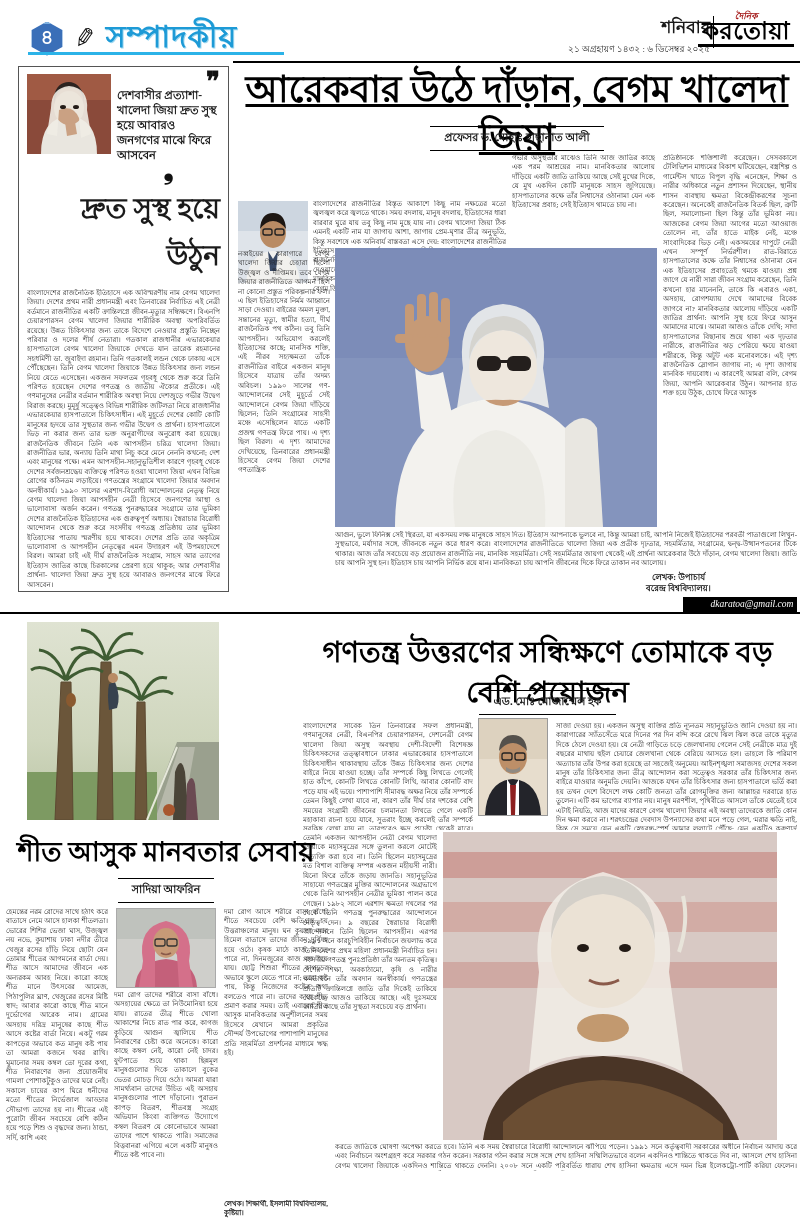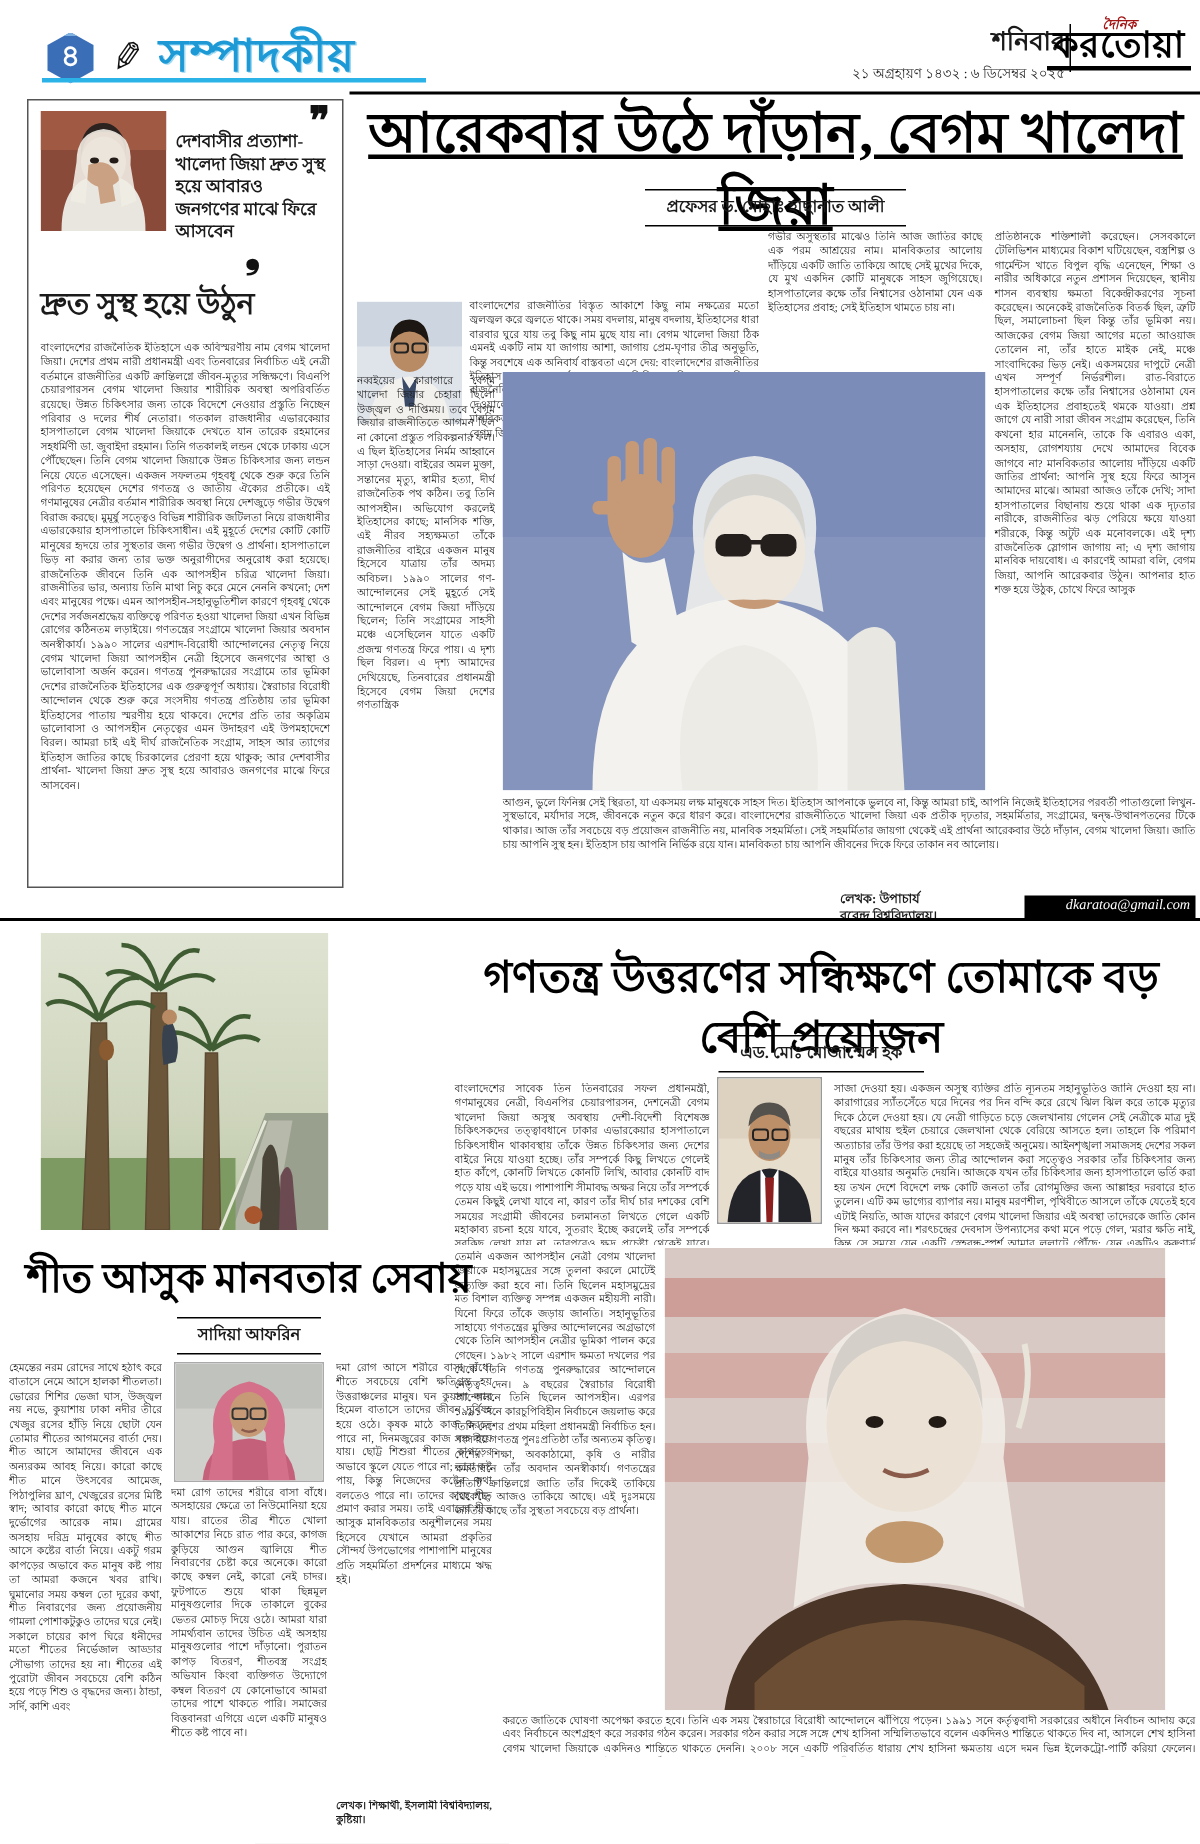--- a/index.html
+++ b/index.html
@@ -36,28 +36,28 @@
   .headline { font-weight:900; text-align:center; color:#000; }
   .byline-wrap { text-align:center; }
   .byline {
     display:inline-block; font-weight:bold; font-size:11px; padding:2px 14px;
     border-top:1.5px solid #000; border-bottom:1.5px solid #000;
   }
   
   #edit-box { border:1px solid #555; padding:7px 8px; }
   #edit-quote { font-weight:bold; font-size:11.5px; line-height:15px; }
   .qmark { font-size:26px; font-weight:900; line-height:14px; color:#111; font-family:"DejaVu Serif",serif; }
-  #edit-heading { text-align:left; font-weight:900; font-size:20px; margin:10px 0 8px 0; }
+  #edit-heading { text-align:right; font-weight:900; font-size:28px; margin:10px 0 8px 0; }
   
   .photo { display:block; overflow:hidden; }
   .photo svg { display:block; }
   
   #email-badge { background:#000; color:#fff; font-style:italic; font-size:9.5px;
     text-align:center; line-height:15px;padding-left:24px; }
-  .signoff { font-weight:bold; font-size:8.5px; text-align:left; line-height:11px;margin-top:22px; }
+  .signoff { font-weight:bold; font-size:8.5px; text-align:center; line-height:11px; }
 </style>
 </head>
 <body>
 
 <div id="page">
 
   <div class="abs" style="left:30px; top:13px; display:flex; align-items:center; gap:10px;">
     <div id="hex">
         <span>৪</span>
       </div>

